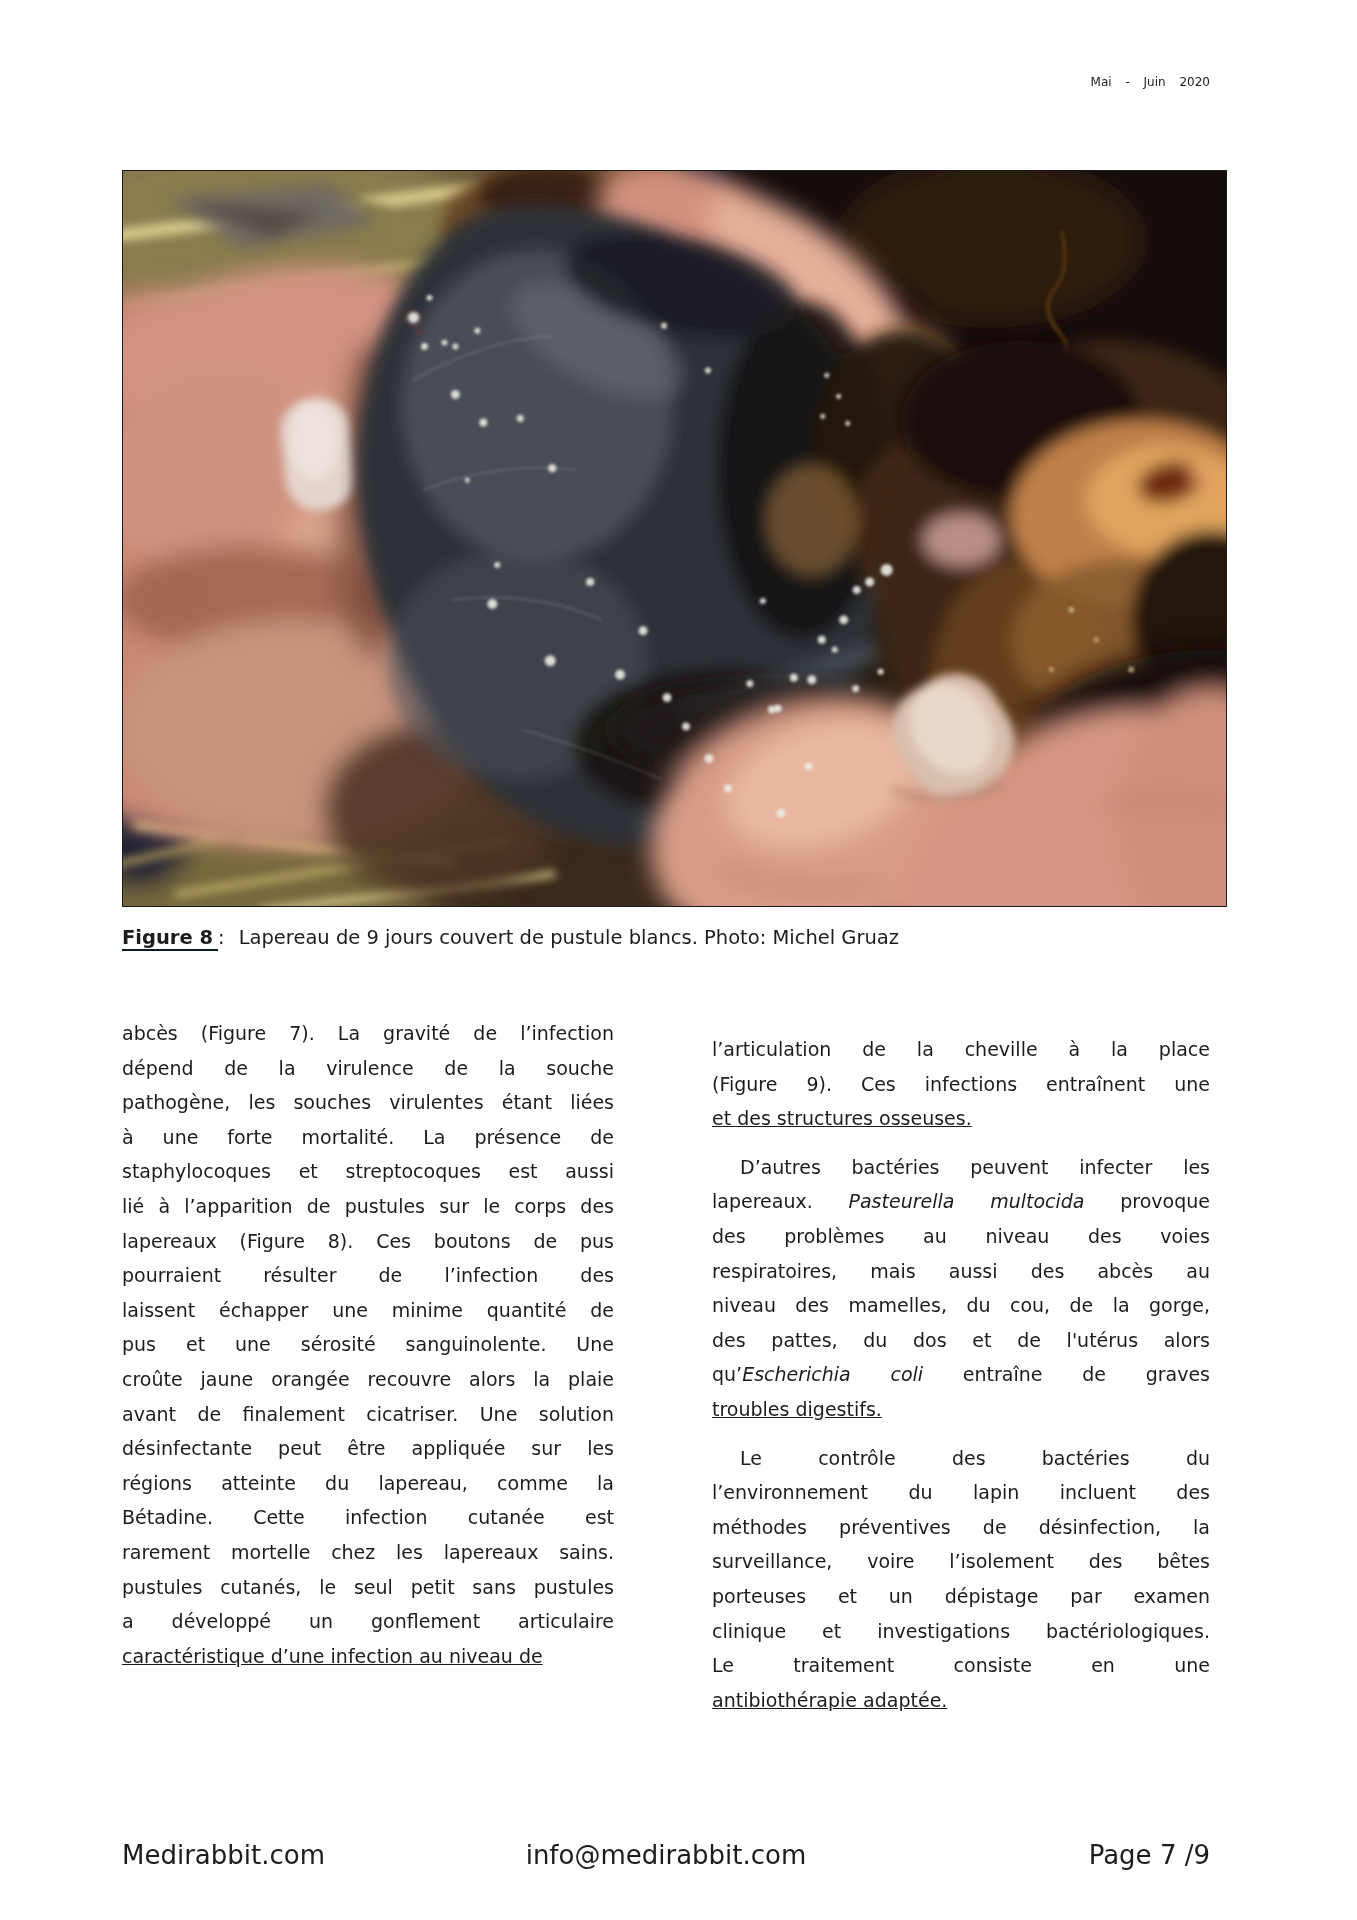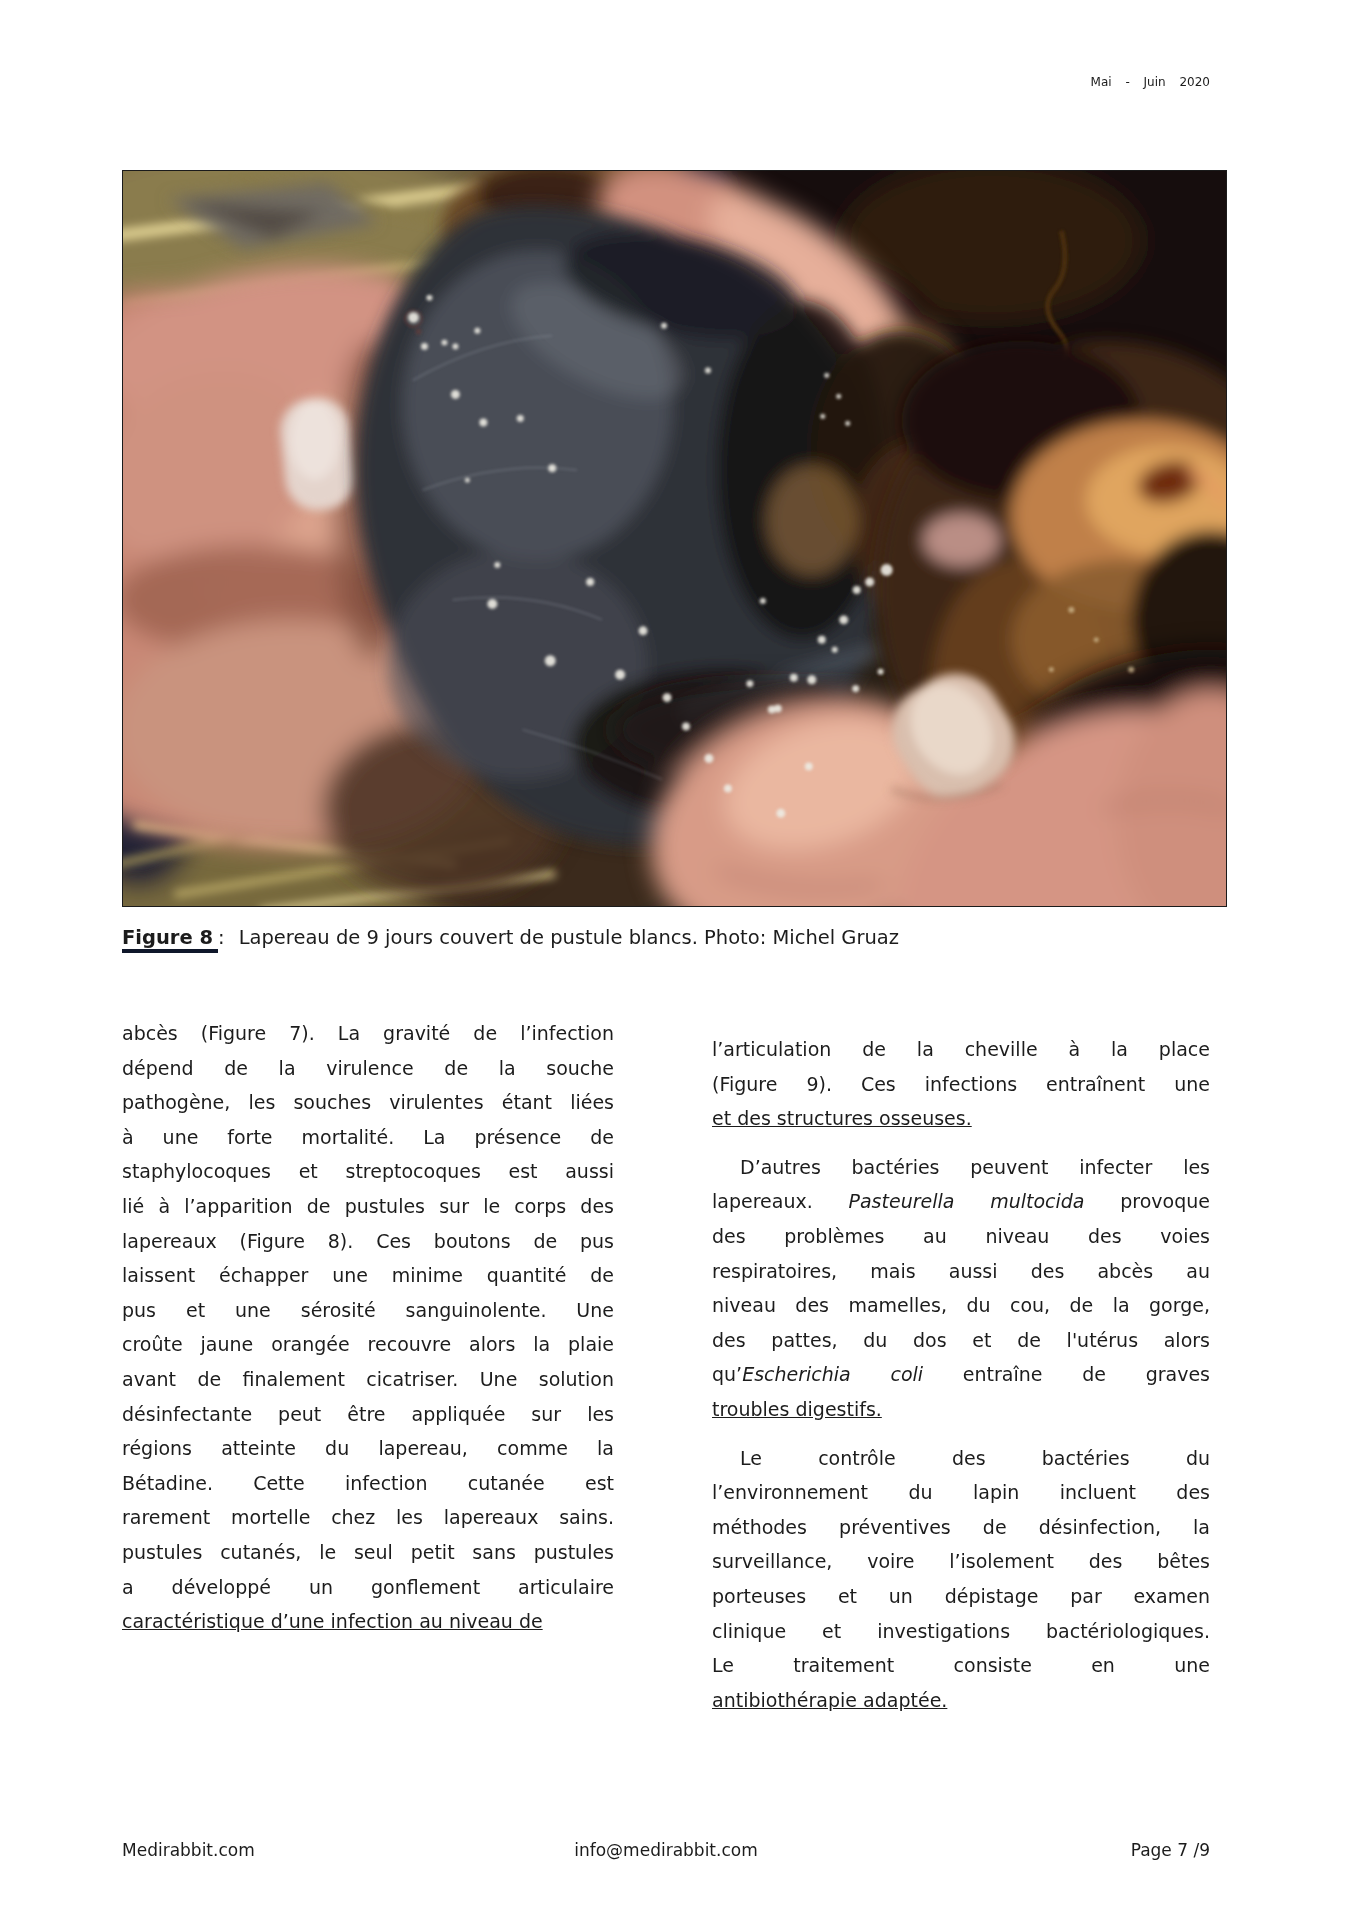--- a/index.html
+++ b/index.html
@@ -14,32 +14,32 @@
     text-align:right; font-size:12px; word-spacing:10px;
   }
   .photo-frame {
     position:absolute; left:122px; top:170px; width:1105px; height:737px;
     border:1px solid #1b1b1b; box-sizing:border-box; background:#241a10; overflow:hidden;
   }
   .photo-frame svg { display:block; width:100%; height:100%; }
   .caption {
     position:absolute; left:122px; top:926px; font-size:19.5px; white-space:nowrap;
   }
-  .fig-label { font-weight:bold; border-bottom:4px solid #0f172a; padding-right:5px; }
+  .fig-label { font-weight:bold; border-bottom:2px solid #0f172a; padding-right:5px; }
   .fig-sep { margin-right:14px; }
   .columns { position:absolute; left:122px; top:1016px; width:1088px; font-size:19px; }
   .col { position:absolute; top:0; }
   .col-left  { left:0;     width:492px; }
   .col-right { left:590px; width:498px;margin-top:16px; }
   .para + .para { margin-top:14px; }
   .jline { text-align:justify; text-align-last:justify; line-height:34.6px; }
   .jline.last { text-align-last:left;text-decoration:underline; }
   .jline.indent { text-indent:28px; }
   .it { font-style:italic; }
-  .footer { position:absolute; left:122px; top:1840px; width:1088px; height:30px; font-size:17px; }
+  .footer { position:absolute; left:122px; top:1840px; width:1088px; height:30px; font-size:26px; }
   .footer-left   { position:absolute; left:0; top:0; }
   .footer-center { position:absolute; left:0; top:0; width:100%; text-align:center; }
   .footer-right  { position:absolute; right:0; top:0; }
 </style>
 </head>
 <body>
 
 <div class="header-date">Mai - Juin 2020</div>
 
 <div class="photo-frame">
@@ -238,20 +238,21 @@
 <div class="columns">
   <div class="col col-left">
       <div class="para">
         <div class="jline"><span>abcès (Figure 7). La gravité de l’infection</span></div>
         <div class="jline"><span>dépend de la virulence de la souche</span></div>
         <div class="jline"><span>pathogène, les souches virulentes étant liées</span></div>
         <div class="jline"><span>à une forte mortalité. La présence de</span></div>
         <div class="jline"><span>staphylocoques et streptocoques est aussi</span></div>
         <div class="jline"><span>lié à l’apparition de pustules sur le corps des</span></div>
         <div class="jline"><span>lapereaux (Figure 8). Ces boutons de pus</span></div>
+        <div class="jline"><span>pourraient résulter de l’infection des</span></div>
         <div class="jline"><span>laissent échapper une minime quantité de</span></div>
         <div class="jline"><span>pus et une sérosité sanguinolente. Une</span></div>
         <div class="jline"><span>croûte jaune orangée recouvre alors la plaie</span></div>
         <div class="jline"><span>avant de finalement cicatriser. Une solution</span></div>
         <div class="jline"><span>désinfectante peut être appliquée sur les</span></div>
         <div class="jline"><span>régions atteinte du lapereau, comme la</span></div>
         <div class="jline"><span>Bétadine. Cette infection cutanée est</span></div>
         <div class="jline"><span>rarement mortelle chez les lapereaux sains.</span></div>
         <div class="jline"><span>pustules cutanés, le seul petit sans pustules</span></div>
         <div class="jline"><span>a développé un gonflement articulaire</span></div>

